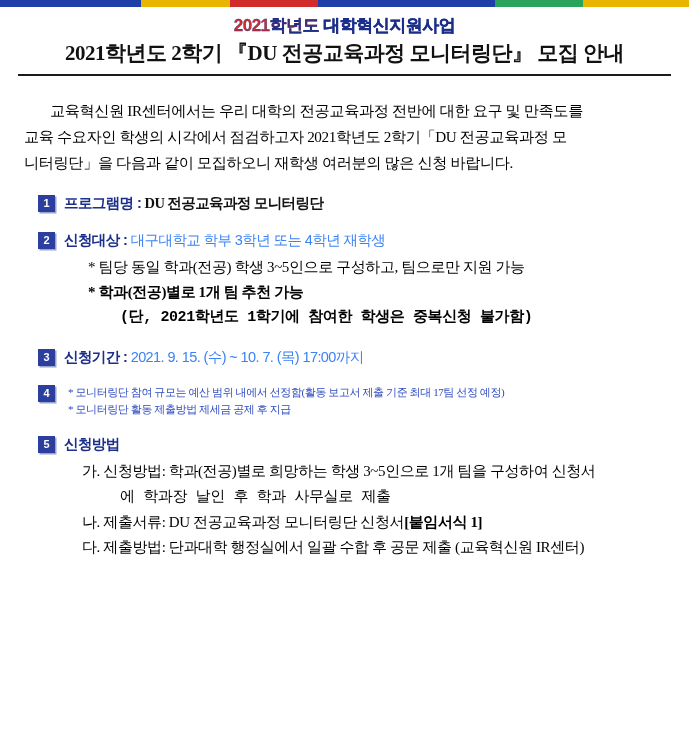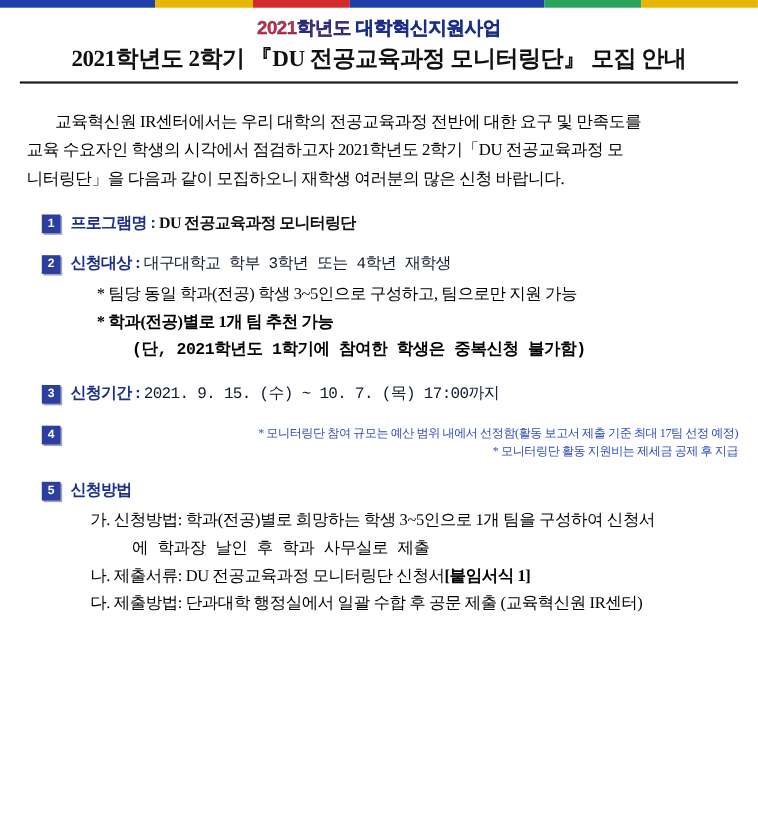--- a/index.html
+++ b/index.html
@@ -104,43 +104,43 @@
     color: #1b2f8a;
     letter-spacing: -0.6px;
     line-height: 1.25;
   }
   .sechead .rest {
     font-family: "Liberation Serif", serif;
     color: #111111;
     font-weight: bold;
   }
   .sechead .rest-normal {
-    font-family: Liberation Mono, monospace;
-    color: #0f172a;
+    font-family: Liberation Sans, sans-serif;
+    color: #3b82f6;
     font-weight: normal;
   }
 
   .sub {
     font-size: 15px;
     line-height: 1.68;
     letter-spacing: -0.4px;
     margin-top: 6px;
   }
   .sub .indent1 { display: block; padding-left: 24px; }
   .sub .bold { font-weight: bold; }
 
   .note {
     font-size: 11px;
     color: #2f4bbf;
     letter-spacing: -0.4px;
     line-height: 1.5;
     margin-top: 6px;
     padding-left: 4px;
   }
-  .note span { display: block; text-align: right; }
+  .note span { display: block; }
   .hang {
     display: block;
     padding-left: 38px;
     text-indent: -20px;
   }
   .hang2 {
     display: block;
     padding-left: 56px;
     font-family: Liberation Mono, monospace;
   }
@@ -196,21 +196,21 @@
     <div class="numbox">3</div>
     <div class="sechead">
       <span>신청기간 : </span><span class="rest-normal">2021. 9. 15. (수) ~ 10. 7. (목) 17:00까지</span>
     </div>
   </div>
 
   <div class="section">
     <div class="numbox">4</div>
     <div class="note">
       <span>* 모니터링단 참여 규모는 예산 범위 내에서 선정함(활동 보고서 제출 기준 최대 17팀 선정 예정)</span>
-      <span>* 모니터링단 활동 지원비는 제세금 공제 후 지급</span>
+      <span>* 모니터링단 활동 제출방법 제세금 공제 후 지급</span>
     </div>
   </div>
 
   <div class="section">
     <div class="numbox">5</div>
     <div class="sechead">신청방법</div>
     <div class="sub">
       <span class="hang">가. 신청방법: 학과(전공)별로 희망하는 학생 3~5인으로 1개 팀을 구성하여 신청서</span>
       <span class="hang2">에 학과장 날인 후 학과 사무실로 제출</span>
       <span class="hang"><span>나. 제출서류: DU 전공교육과정 모니터링단 신청서</span><span class="bold">[붙임서식 1]</span></span>

